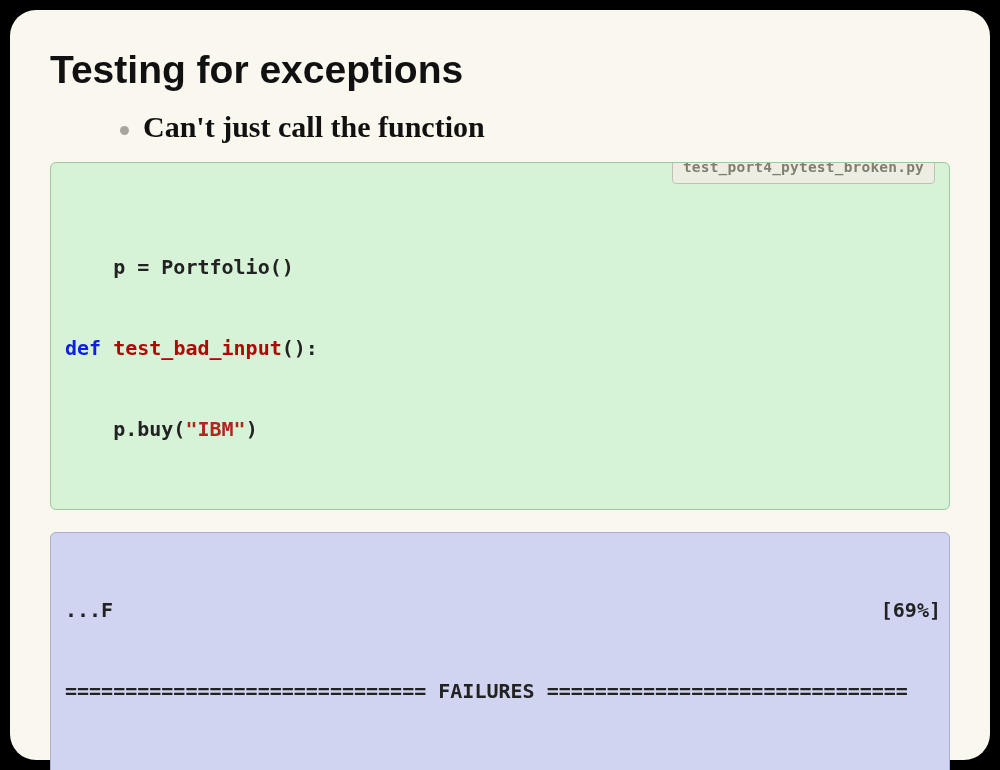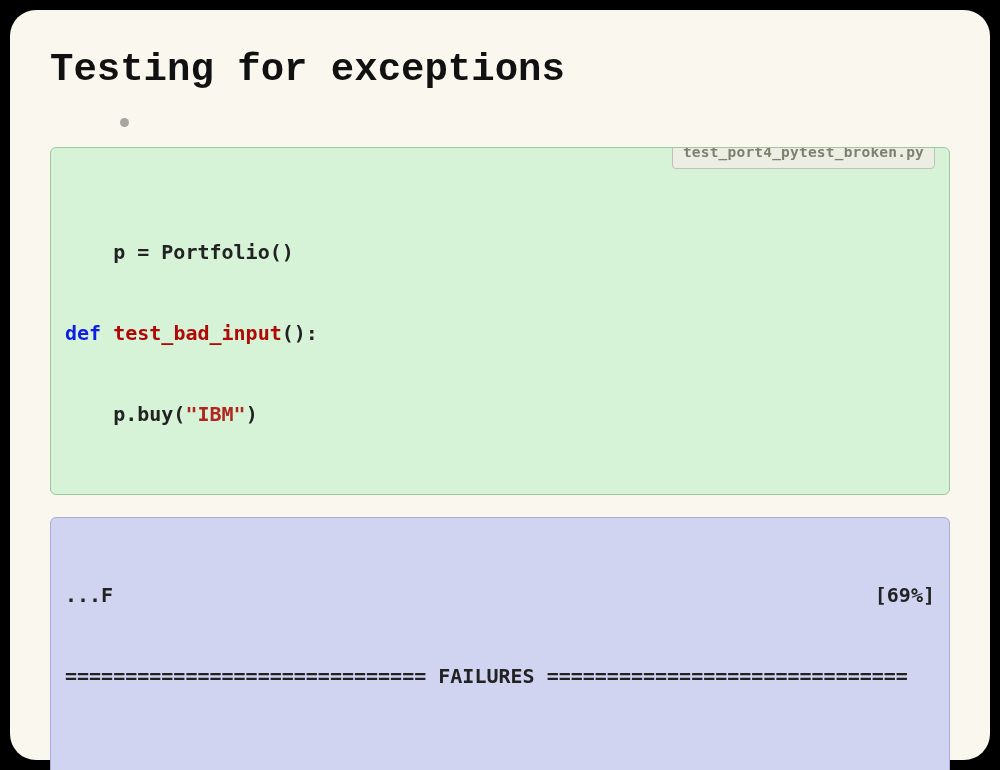--- a/index.html
+++ b/index.html
@@ -16,25 +16,25 @@
     top: 10px;
     left: 10px;
     width: 980px;
     height: 750px;
     background: #faf7ef;
     border-radius: 26px;
     box-sizing: border-box;
     padding: 38px 40px 0 40px;
   }
   .title {
-    font-family: Liberation Mono, monospace;
+    font-family: Liberation Sans, sans-serif;
     font-weight: 700;
     font-size: 39px;
     color: #111;
-    margin: 0 0 28px 0;
+    margin: 0 0 18px 0;
   }
   .bullets {
     margin: 0 0 18px 0;
     padding-left: 70px;
   }
   .bullet {
     display: flex;
     align-items: baseline;
     gap: 14px;
   }
@@ -50,21 +50,21 @@
   .bullet .text {
     font-family: Georgia, serif;
     font-size: 30px;
     font-weight: 600;
     color: #111;
   }
   .code-block {
     position: relative;
     box-sizing: border-box;
     border-radius: 6px;
-    padding: 10px 14px 12px 14px;
+    padding: 10px 8px 12px 14px;
     font-family: "DejaVu Sans Mono", Menlo, Consolas, monospace;
     font-size: 20px;
     font-weight: 700;
     line-height: 1.35;
     white-space: pre;
     overflow: hidden;
   }
   .cb-green {
     background: #d6f3d7;
     border: 1px solid #9cc8a0;
@@ -114,20 +114,21 @@
 </head>
 <body>
 
 <div class="slide">
 
   <h1 class="title">Testing for exceptions</h1>
 
   <div class="bullets">
     <div class="bullet">
       <span class="dot"></span>
+      <span class="text">Can't just call the function</span>
     </div>
   </div>
 
   <div class="code-block cb-green">
     <div class="file-badge">test_port4_pytest_broken.py</div>
     <span class="code-line tok-txt">    p = Portfolio()</span>
     <span class="code-line"><span class="tok-kw">def </span><span class="tok-fn">test_bad_input</span><span class="tok-txt">():</span></span>
     <span class="code-line"><span class="tok-txt">    p.buy(</span><span class="tok-str">"IBM"</span><span class="tok-txt">)</span></span>
   </div>
 

